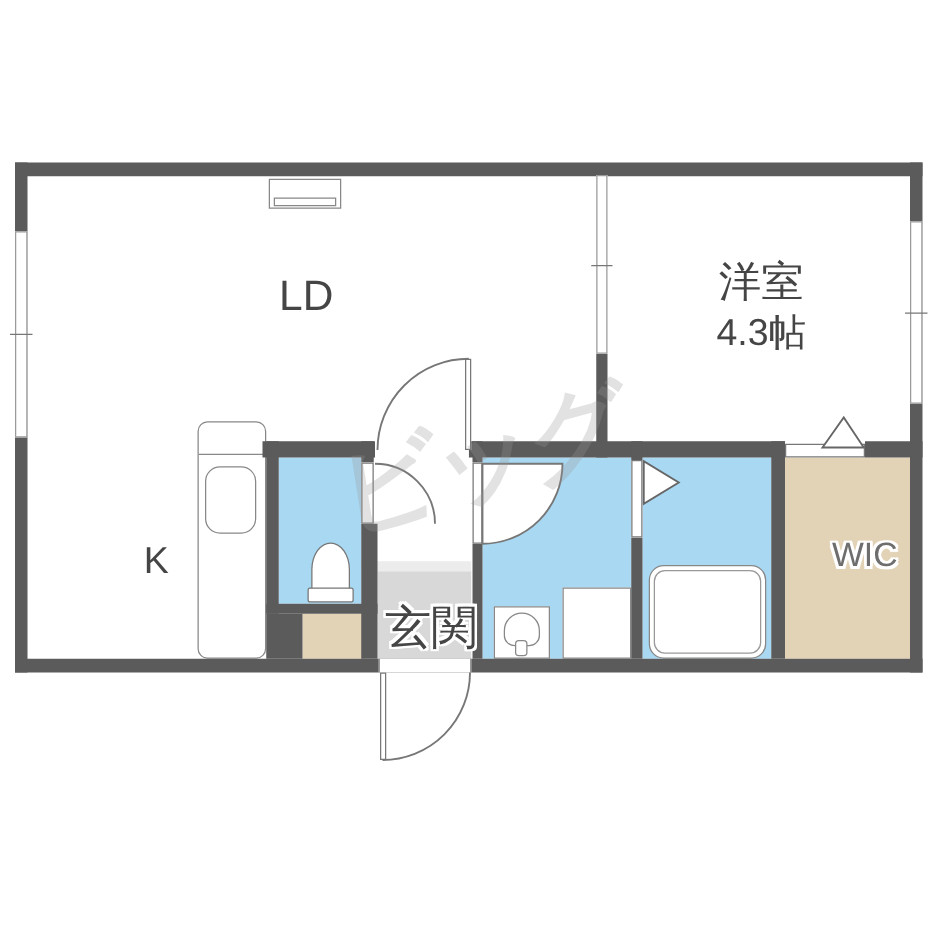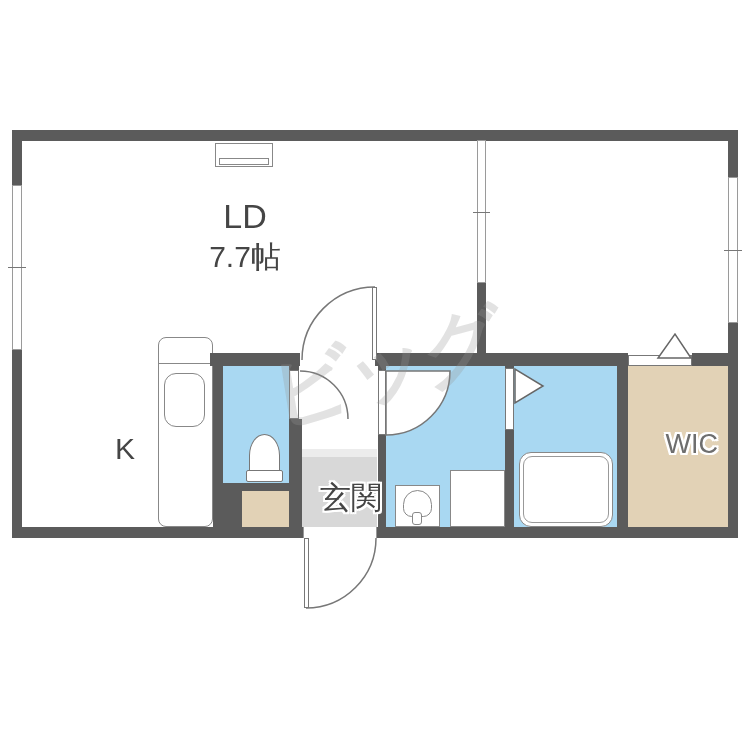--- a/index.html
+++ b/index.html
@@ -105,21 +105,24 @@
     <path d="M 375 287 A 73 73 0 0 0 302 360" fill="none" stroke="#777" stroke-width="1.5"></path>
     <path d="M 300 371 A 48 48 0 0 1 348 419" fill="none" stroke="#777" stroke-width="1.5"></path>
     <path d="M 386 371 L 450 371 A 64 64 0 0 1 386 435 Z" fill="#ffffff" stroke="#777" stroke-width="1.5"></path>
     <path d="M 306 608 A 70 70 0 0 0 376 538" fill="none" stroke="#777" stroke-width="1.5"></path>
     <polygon points="515,369 515,403 543,386" fill="#ffffff" stroke="#666" stroke-width="1.5"></polygon>
     <polygon points="658,358 691,358 675,334" fill="#ffffff" stroke="#666" stroke-width="1.5"></polygon>
   </svg>
 
   <div id="watermark">ビッグ</div>
 
-  <div class="label" style="left:160px;top:195px;width:170px;">
+  <div class="label" style="left:160px;top:216px;width:170px;">
     <div style="font-size:34px;">LD</div>
-    <div style="font-size:30px;">7.7帖</div>
+  </div>
+  <div class="label" style="left:524px;top:205px;width:170px;">
+    <div style="font-size:34px;">洋室</div>
+    <div style="font-size:30px;">4.3帖</div>
   </div>
   <div class="label" style="left:100px;top:430px;width:50px;font-size:30px;">K</div>
-  <div class="label halo" style="left:297px;top:479px;width:85px;font-size:31px;font-weight:500;">玄関</div>
+  <div class="label halo" style="left:297px;top:479px;width:85px;font-size:37px;font-weight:500;">玄関</div>
   <div class="label halo" style="left:638px;top:428px;width:80px;font-size:27px;color:var(--textgray);">WIC</div>
 
 </div>
 
 </body></html>

